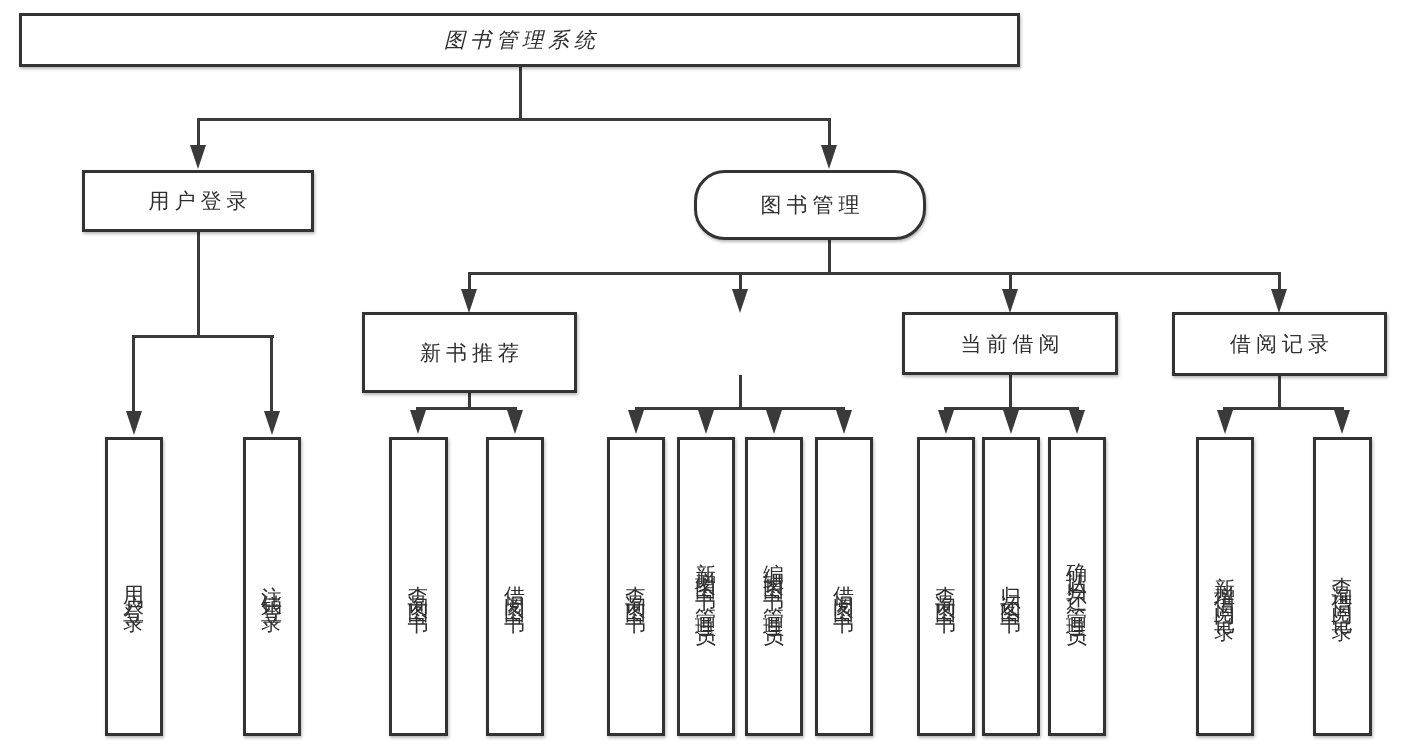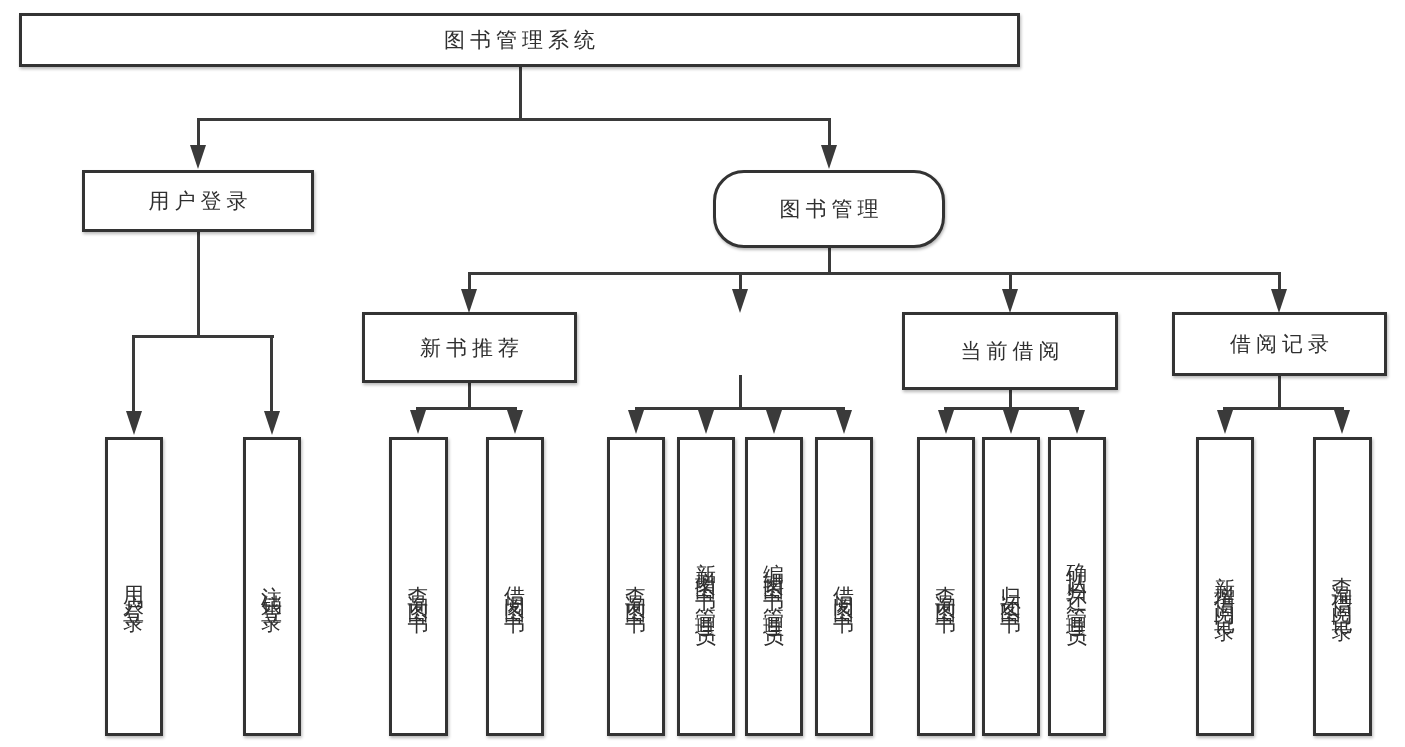--- a/index.html
+++ b/index.html
@@ -104,35 +104,35 @@
   <div class="hline" style="left:944px;top:407px;width:135px;"></div>
   <div class="arrow" style="left:938px;top:410px;"></div>
   <div class="arrow" style="left:1003px;top:410px;"></div>
   <div class="arrow" style="left:1069px;top:410px;"></div>
 
   <div class="vline" style="left:1278px;top:375px;height:34px;"></div>
   <div class="hline" style="left:1223px;top:407px;width:121px;"></div>
   <div class="arrow" style="left:1217px;top:410px;"></div>
   <div class="arrow" style="left:1334px;top:410px;"></div>
 
-  <div class="hbox" style="left:19px;top:13px;width:1001px;height:54px;">
+  <div class="hbox" style="left:19px;top:13px;width:1001px;height:54px;font-style:italic;">
     <span>图书管理系统</span>
   </div>
 
   <div class="hbox" style="left:82px;top:170px;width:232px;height:62px;">
     <span>用户登录</span>
   </div>
-  <div class="hbox" style="left:713px;top:170px;width:232px;height:78px;border-radius:31px;">
+  <div class="hbox" style="left:694px;top:170px;width:232px;height:70px;border-radius:31px;">
     <span>图书管理</span>
   </div>
 
-  <div class="hbox" style="left:362px;top:312px;width:215px;height:71px;">
+  <div class="hbox" style="left:362px;top:312px;width:215px;height:81px;">
     <span>新书推荐</span>
   </div>
-  <div class="hbox" style="left:902px;top:312px;width:216px;height:78px;text-align:right;">
+  <div class="hbox" style="left:902px;top:312px;width:216px;height:63px;text-align:right;">
     <span>当前借阅</span>
   </div>
   <div class="hbox" style="left:1172px;top:312px;width:215px;height:64px;">
     <span>借阅记录</span>
   </div>
 
   <div class="vbox" style="left:105px;top:437px;width:58px;height:299px;">
     <span class="vtext">用户登录</span>
   </div>
   <div class="vbox" style="left:243px;top:437px;width:58px;height:299px;">

